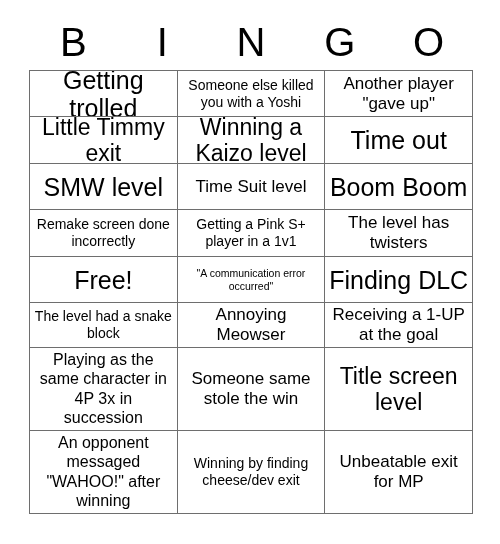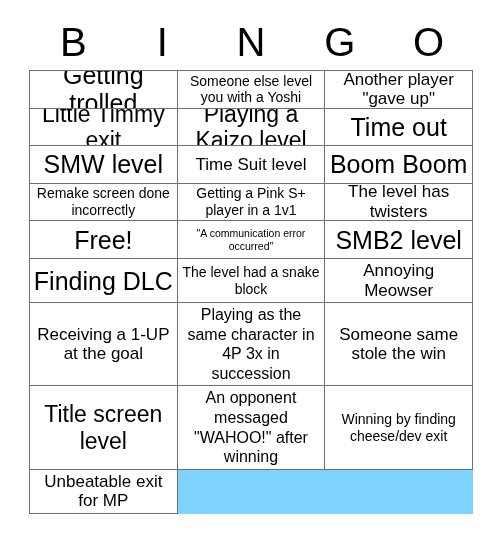--- a/index.html
+++ b/index.html
@@ -101,30 +101,30 @@
     <div class="hdr-letter">N</div>
     <div class="hdr-letter">G</div>
     <div class="hdr-letter">O</div>
   </div>
 
   <div id="bingo-grid">
     <div class="cell sz-xl">
         <span class="cell-text">Getting trolled</span>
       </div>
     <div class="cell sz-sm">
-        <span class="cell-text">Someone else level you with a Yoshi</span>
+        <span class="cell-text">Someone else killed you with a Yoshi</span>
       </div>
     <div class="cell sz-md">
         <span class="cell-text">Another player "gave up"</span>
       </div>
     <div class="cell sz-lg">
         <span class="cell-text">Little Timmy exit</span>
       </div>
     <div class="cell sz-lg">
-        <span class="cell-text">Playing a Kaizo level</span>
+        <span class="cell-text">Winning a Kaizo level</span>
       </div>
 
     <div class="cell sz-xl">
         <span class="cell-text">Time out</span>
       </div>
     <div class="cell sz-xl">
         <span class="cell-text">SMW level</span>
       </div>
     <div class="cell sz-md">
         <span class="cell-text">Time Suit level</span>
@@ -140,23 +140,20 @@
         <span class="cell-text">Getting a Pink S+ player in a 1v1</span>
       </div>
     <div class="cell sz-md">
         <span class="cell-text">The level has twisters</span>
       </div>
     <div class="cell sz-xl">
         <span class="cell-text">Free!</span>
       </div>
     <div class="cell sz-xxs">
         <span class="cell-text">"A communication error occurred"</span>
-      </div>
-    <div class="cell sz-xl">
-        <span class="cell-text">SMB2 level</span>
       </div>
 
     <div class="cell sz-xl">
         <span class="cell-text">Finding DLC</span>
       </div>
     <div class="cell sz-sm">
         <span class="cell-text">The level had a snake block</span>
       </div>
     <div class="cell sz-md">
         <span class="cell-text">Annoying Meowser</span>

